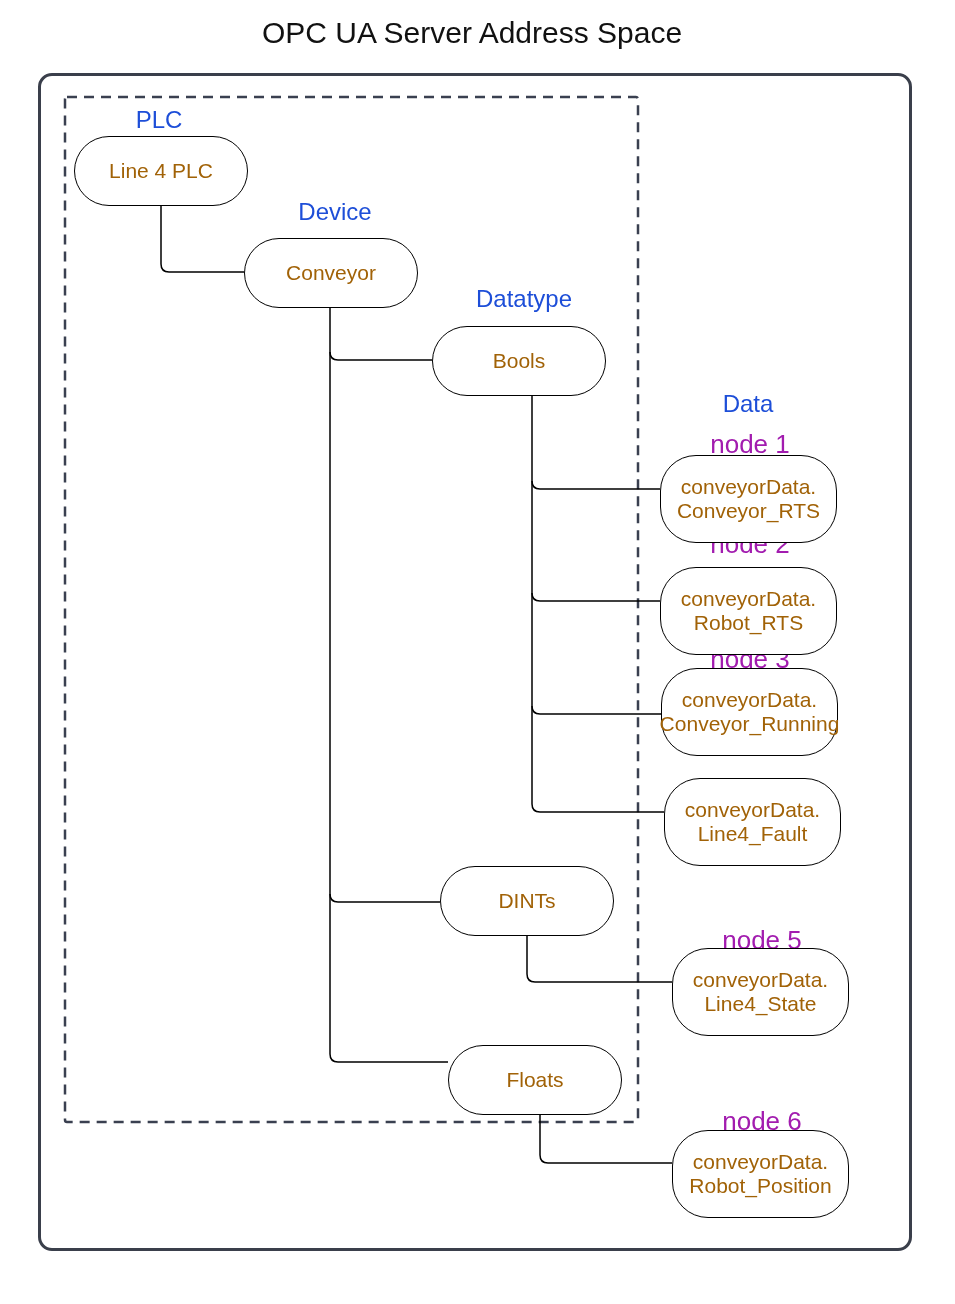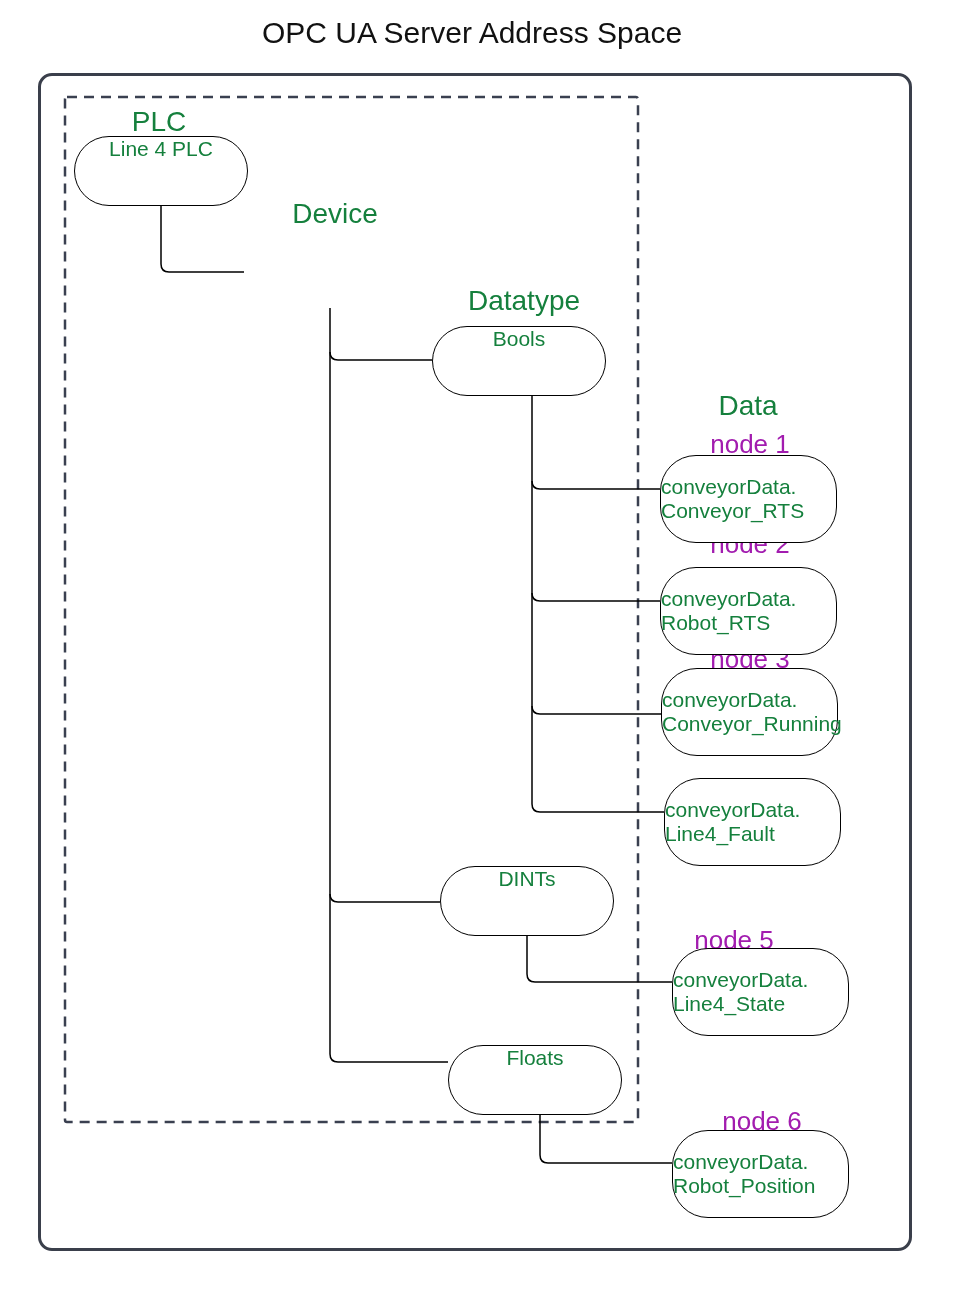--- a/index.html
+++ b/index.html
@@ -12,35 +12,35 @@
     font-size:30px; color:#111111; white-space:nowrap;
   }
   .frame {
     position:absolute; left:38px; top:73px; width:874px; height:1178px;
     border:3px solid #3a3f4b; border-radius:14px; box-sizing:border-box;
     background:transparent;
   }
   .overlay { position:absolute; left:0; top:0; width:955px; height:1304px; }
   .col-label {
     position:absolute; transform:translateX(-50%);
-    font-size:28px; color:#15803d; white-space:nowrap;
+    font-size:24px; color:#1d4ed8; white-space:nowrap;
   }
   .red-label {
     position:absolute; transform:translateX(-50%);
     font-size:24px; color:#ff0000; white-space:nowrap;
   }
   .node-label {
     position:absolute; transform:translateX(-50%);
     font-size:26px; color:#a21caf; white-space:nowrap;
   }
   .pill {
     position:absolute; background:#ffffff; border:1.5px solid #000000;
     border-radius:36px; box-sizing:border-box;
-    display:flex; align-items:flex-start; justify-content:center;
-    color:#15803d; text-align:center;
+    display:flex; align-items:center; justify-content:center;
+    color:#a16207; text-align:center;
   }
   .pill.folder { width:174px; height:70px; font-size:21px; }
   .pill.data  { width:177px; height:88px; font-size:21px; line-height:24px; flex-direction:column; }
   .pill.data span { white-space:nowrap; }
 </style>
 </head>
 <body>
 
 <div class="canvas">
 
@@ -65,35 +65,38 @@
   </svg>
 
   <div class="col-label" style="left:159px; top:106px;">PLC</div>
   <div class="col-label" style="left:335px; top:198px;">Device</div>
   <div class="col-label" style="left:524px; top:285px;">Datatype</div>
   <div class="col-label" style="left:748px; top:390px;">Data</div>
 
   <div class="pill folder" style="left:74px; top:136px;">
     <span>Line 4 PLC</span>
   </div>
+  <div class="pill folder" style="left:244px; top:238px;">
+    <span>Conveyor</span>
+  </div>
   <div class="pill folder" style="left:440px; top:866px;">
     <span>DINTs</span>
   </div>
   <div class="pill folder" style="left:432px; top:326px;">
     <span>Bools</span>
   </div>
   <div class="pill folder" style="left:448px; top:1045px;">
     <span>Floats</span>
   </div>
 
   <div class="node-label" style="left:750px; top:429px;">node 1</div>
   <div class="node-label" style="left:750px; top:529px;">node 2</div>
   <div class="node-label" style="left:750px; top:644px;">node 3</div>
   <div class="node-label" style="left:750px; top:780px;text-align:right;">node 4</div>
-  <div class="node-label" style="left:734px; top:925px;">node 5</div>
+  <div class="node-label" style="left:762px; top:925px;">node 5</div>
   <div class="node-label" style="left:762px; top:1106px;">node 6</div>
 
   <div class="pill data" style="left:660px; top:455px;">
     <span>conveyorData.</span>
     <span>Conveyor_RTS</span>
   </div>
   <div class="pill data" style="left:660px; top:567px;">
     <span>conveyorData.</span>
     <span>Robot_RTS</span>
   </div>

